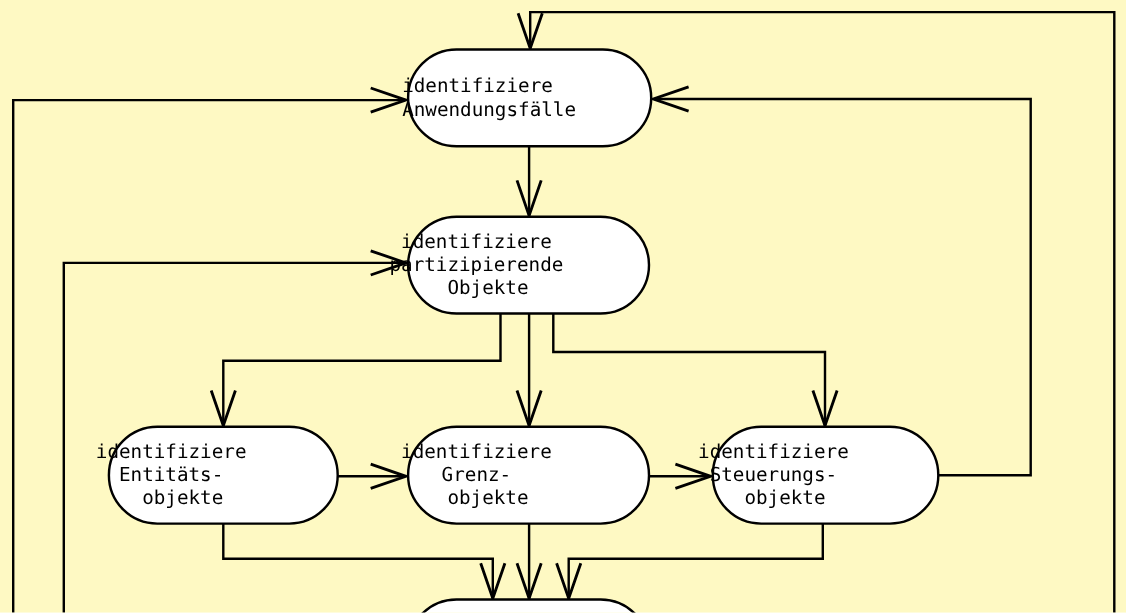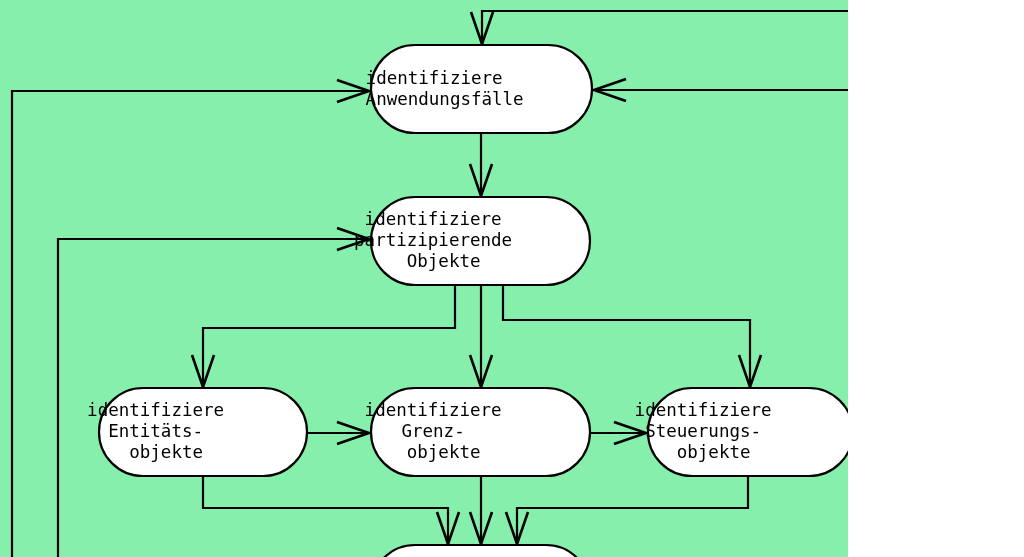--- a/index.html
+++ b/index.html
@@ -5,23 +5,23 @@
   html, body {
     margin: 0;
     padding: 0;
     background: #ffffff;
   }
   body {
     font-family: "DejaVu Sans Mono", "Liberation Mono", monospace;
   }
   #diagram-root {
     position: relative;
-    width: 848px;
+    width: 1024px;
     height: 557px;
-    background: #86efac;
+    background: #fef9c3;
     overflow: hidden;
   }
   #diagram-svg {
     position: absolute;
     top: 0;
     left: 0;
     width: 1024px;
     height: 557px;
     display: block;
   }

